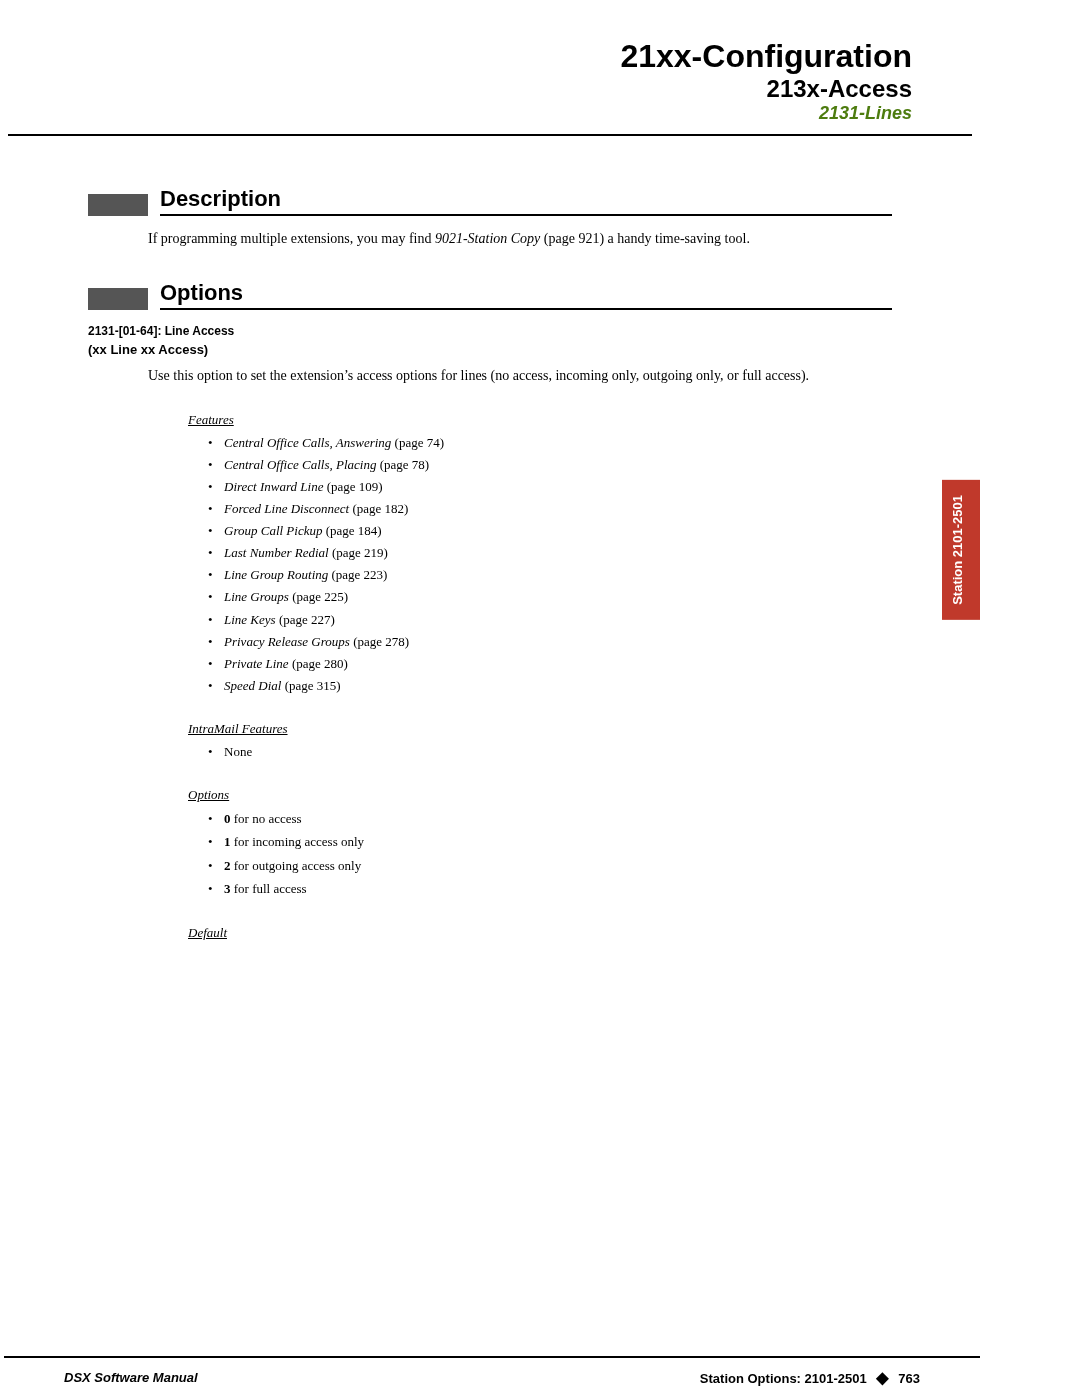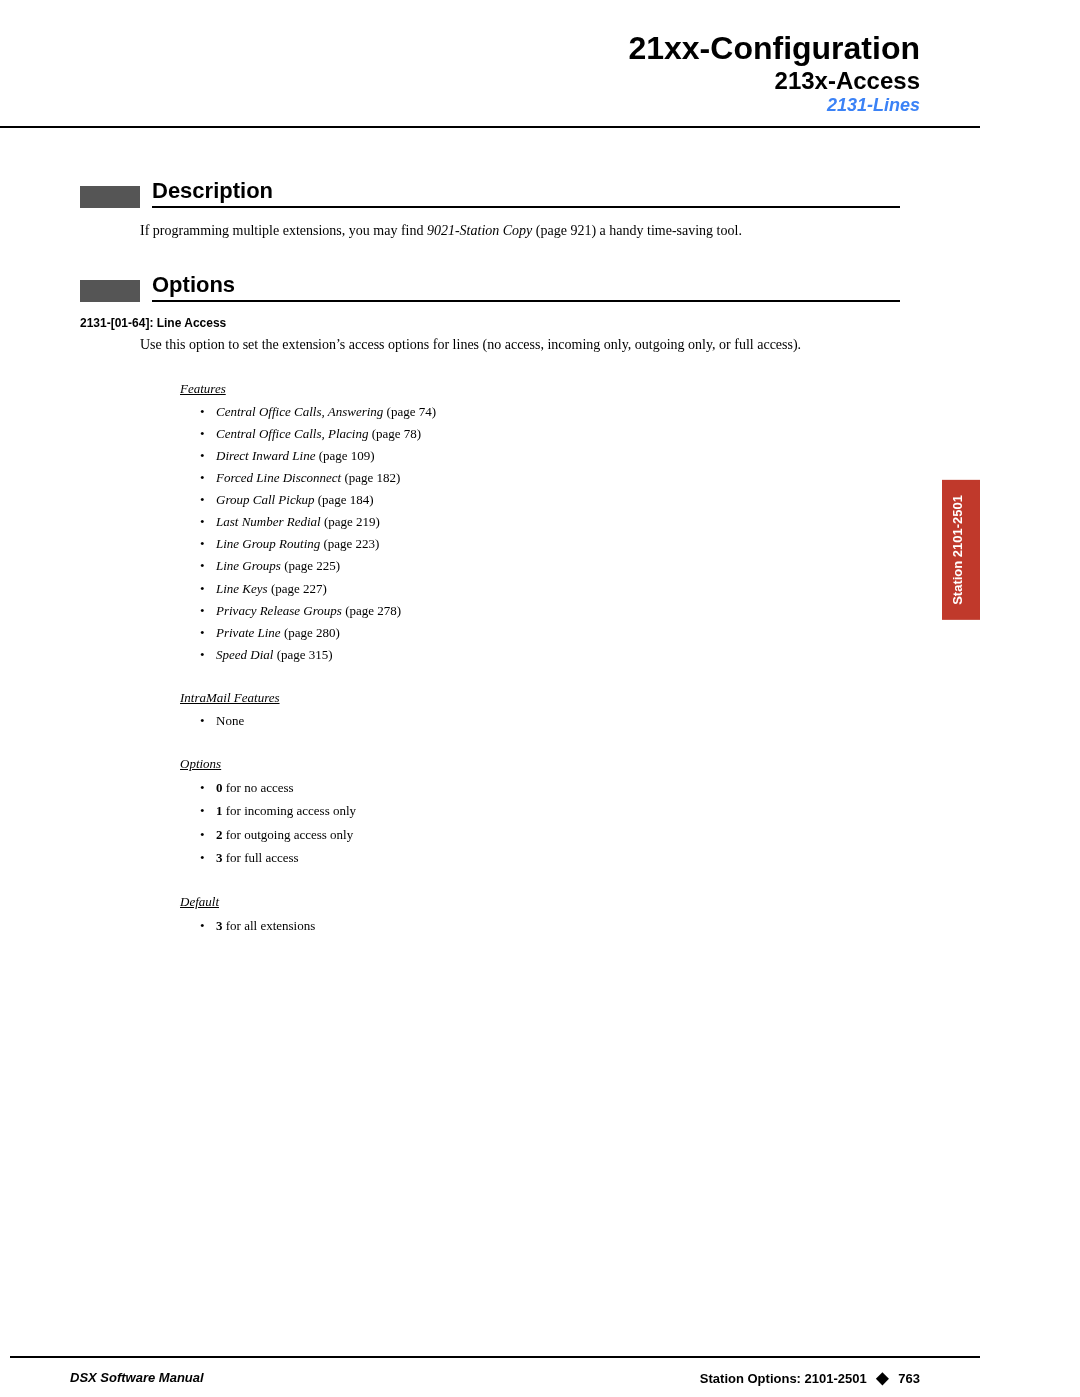--- a/index.html
+++ b/index.html
@@ -10,21 +10,21 @@
       color: #000;
       width: 1080px;
       min-height: 1397px;
       position: relative;
     }
 
     .page {
       width: 980px;
       min-height: 1397px;
       position: relative;
-      padding: 0;
+      padding: 8px;
     }
 
     
     .header {
       text-align: right;
       padding: 30px 60px 10px 60px;
       border-bottom: 2px solid #000;
     }
 
     .header-title-main {
@@ -39,21 +39,21 @@
       font-weight: bold;
       color: #000;
       font-family: Arial, sans-serif;
       text-align: right;
     }
 
     .header-title-sub2 {
       font-size: 18px;
       font-weight: bold;
       font-style: italic;
-      color: #3b82f6;
+      color: #4d7c0f;
       font-family: Arial, sans-serif;
     }
 
     
     .side-tab {
       position: absolute;
       right: 0;
       top: 480px;
       width: 38px;
       background: #c0392b;
@@ -192,21 +192,21 @@
     }
 
     .options-list li strong {
       font-weight: bold;
     }
 
     
     .footer {
       position: absolute;
       bottom: 0;
-      left: 10px;
+      left: 4px;
       right: 0;
       border-top: 2px solid #000;
       padding: 10px 60px;
       display: flex;
       justify-content: space-between;
       align-items: center;
       font-size: 13px;
       font-family: Arial, sans-serif;
     }
 
@@ -249,20 +249,21 @@
       </p>
     </div>
 
     <div class="options-section">
       <div class="section-header">
         <div class="section-bar"></div>
         <div class="section-title">Options</div>
       </div>
 
       <div class="subsection-title">2131-[01-64]: Line Access</div>
+      <div class="subsection-subtitle">(xx Line xx Access)</div>
 
       <p class="option-description">Use this option to set the extension’s access options for lines (no access, incoming only, outgoing only, or full access).</p>
 
       <div class="sub-label">Features</div>
       <ul class="bullet-list">
         <li><em>Central Office Calls, Answering</em> <span class="normal">(page 74)</span></li>
         <li><em>Central Office Calls, Placing</em> <span class="normal">(page 78)</span></li>
         <li><em>Direct Inward Line</em> <span class="normal">(page 109)</span></li>
         <li><em>Forced Line Disconnect</em> <span class="normal">(page 182)</span></li>
         <li><em>Group Call Pickup</em> <span class="normal">(page 184)</span></li>
@@ -282,23 +283,20 @@
 
       <div class="sub-label">Options</div>
       <ul class="options-list">
         <li><strong>0</strong> for no access</li>
         <li><strong>1</strong> for incoming access only</li>
         <li><strong>2</strong> for outgoing access only</li>
         <li><strong>3</strong> for full access</li>
       </ul>
 
       <div class="sub-label">Default</div>
-      <ul class="options-list">
-        <li><strong>3</strong> for all extensions</li>
-      </ul>
 
     </div>
   </div>
 
   <div class="footer">
     <div class="footer-left">DSX Software Manual</div>
     <div class="footer-right">
       <span>Station Options: 2101-2501</span>
       <span class="footer-diamond">◆</span>
       <span>763</span>

